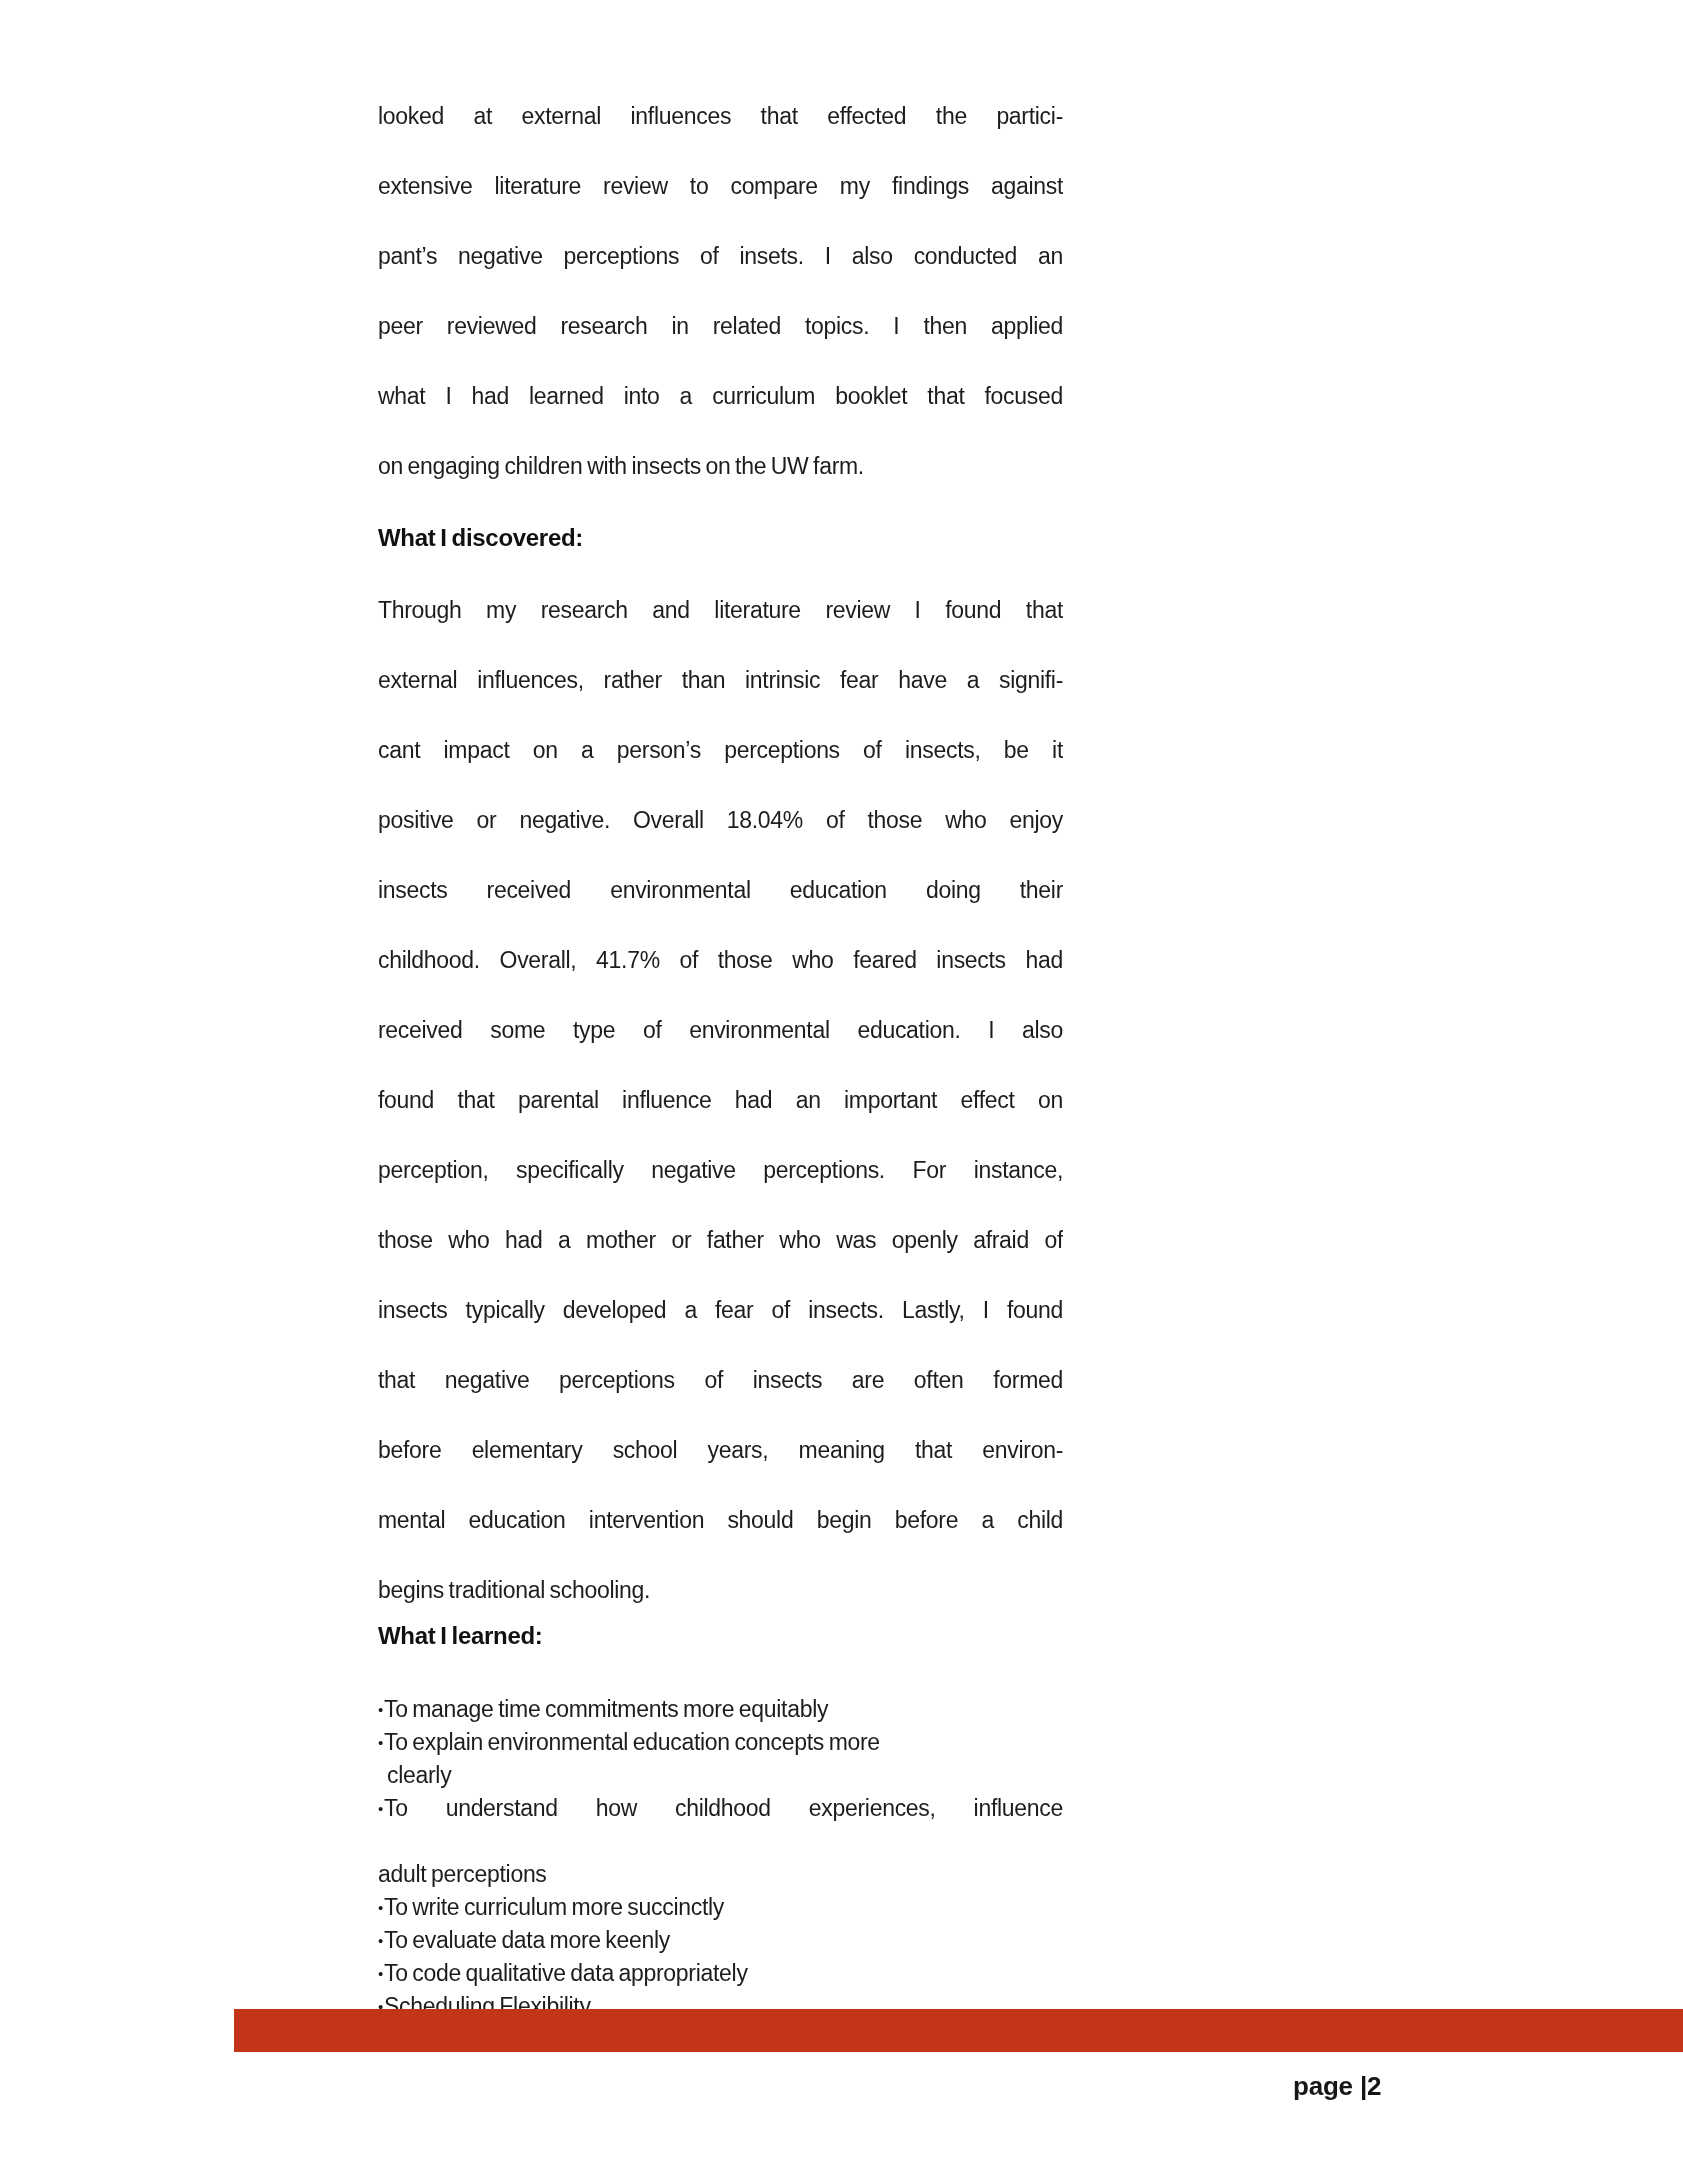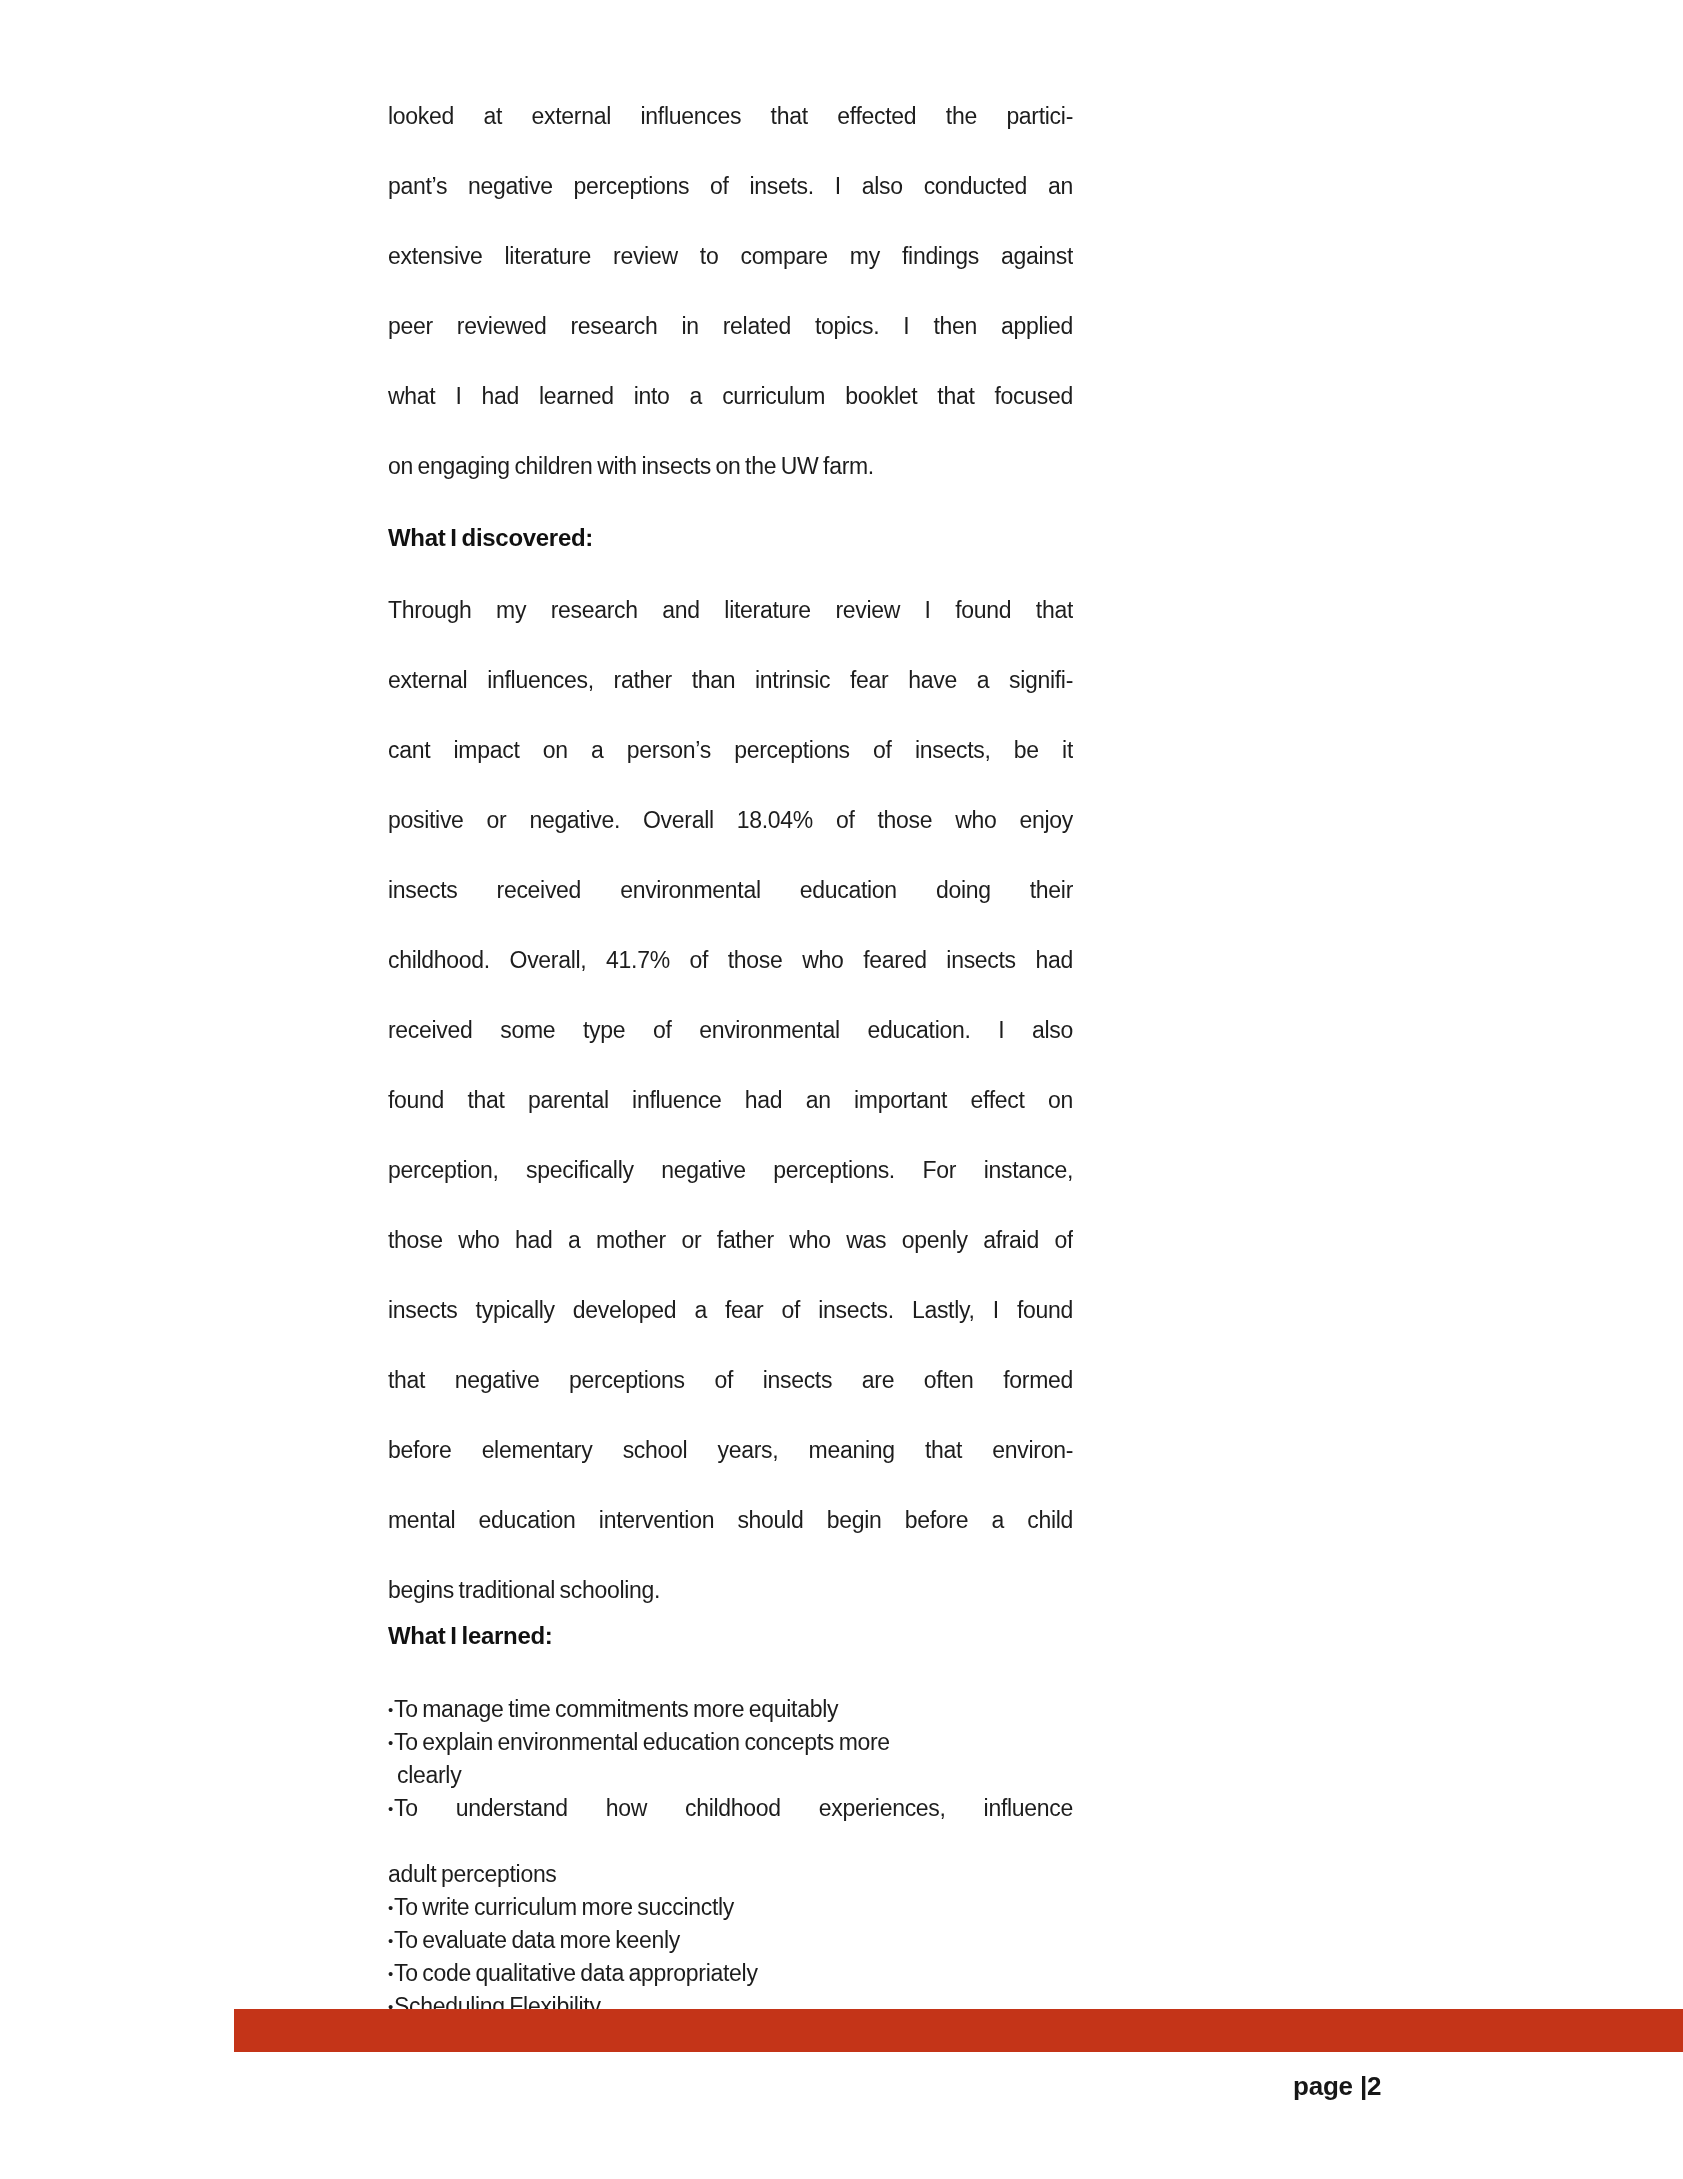--- a/index.html
+++ b/index.html
@@ -13,21 +13,21 @@
     overflow: hidden;
   }
   .page {
     position: absolute;
     inset: 0;
     background: #ffffff;
   }
   
   .col {
     position: absolute;
-    left: 388px;
+    left: 378px;
     top: 99px;
     width: 685px;
     font-size: 23px;
     letter-spacing: -0.3px;
     word-spacing: -1.5px;
     overflow-x: hidden;
   }
   .para .line {
     line-height: 35px;
     min-height: 35px;
@@ -87,22 +87,22 @@
     color: #161616;
   }
 </style>
 </head>
 <body>
 
 <div class="page">
   <main class="col" id="doc-body">
       <div class="para">
         <div class="line just">looked at external influences that effected the partici-</div>
+        <div class="line just">extensive literature review to compare my findings against</div>
         <div class="line just">pant’s negative perceptions of insets. I also conducted an</div>
-        <div class="line just">extensive literature review to compare my findings against</div>
         <div class="line just">peer reviewed research in related topics. I then applied</div>
         <div class="line just">what I had learned into a curriculum booklet that focused</div>
         <div class="line">on engaging children with insects on the UW farm.</div>
       </div>
       <div class="heading">What I discovered:</div>
       <div class="para">
         <div class="line just">Through my research and literature review I found that</div>
         <div class="line just">external influences, rather than intrinsic fear have a signifi-</div>
         <div class="line just">cant impact on a person’s perceptions of insects, be it</div>
         <div class="line just">positive or negative. Overall 18.04% of those who enjoy</div>

